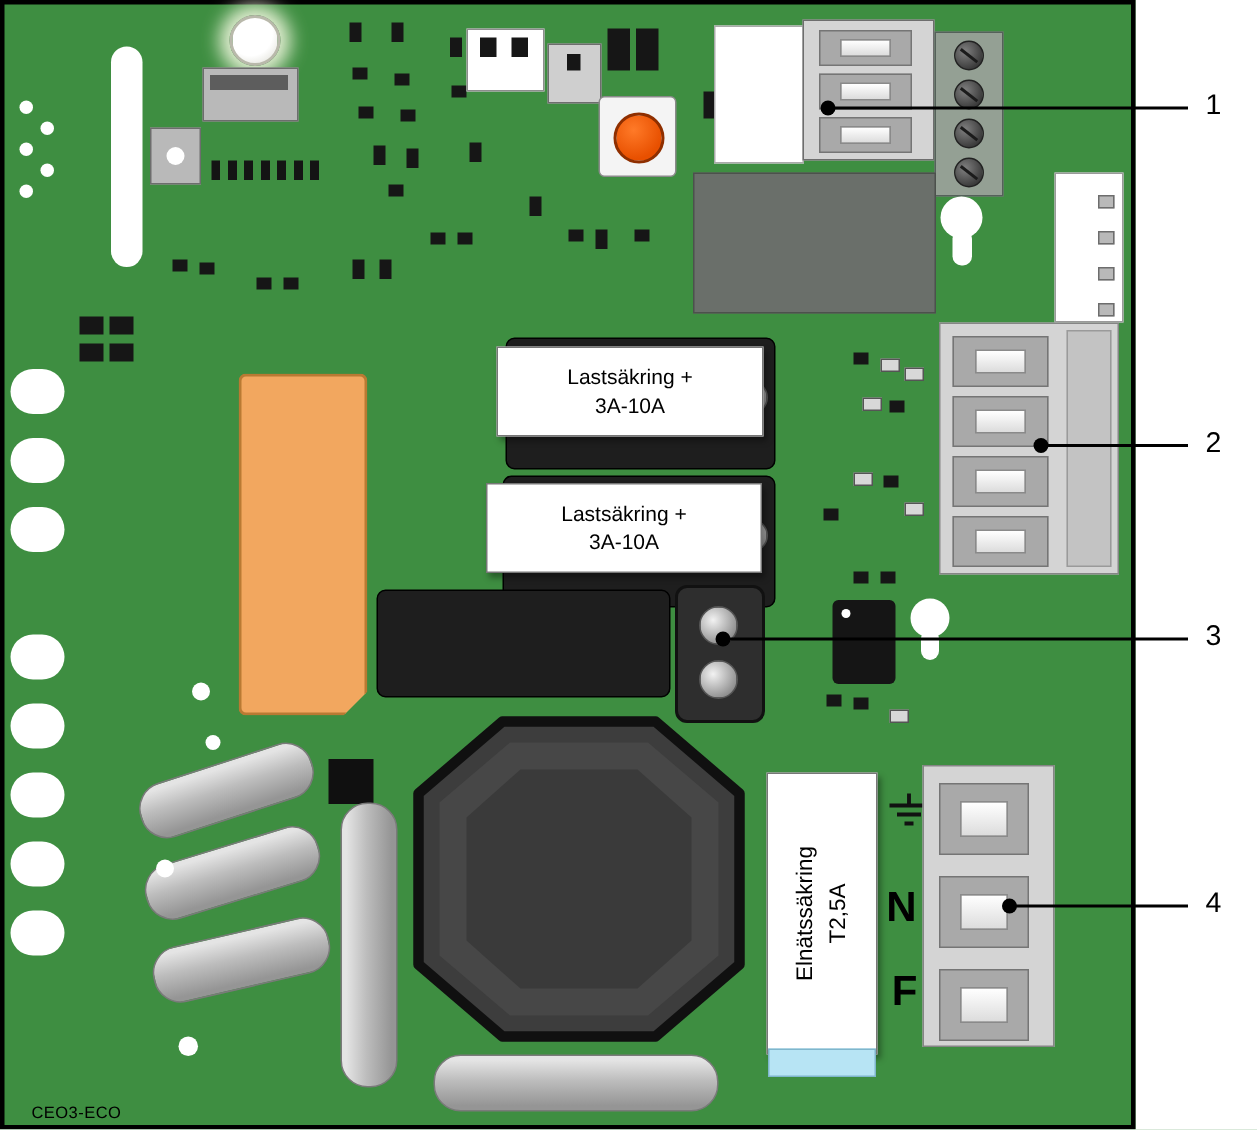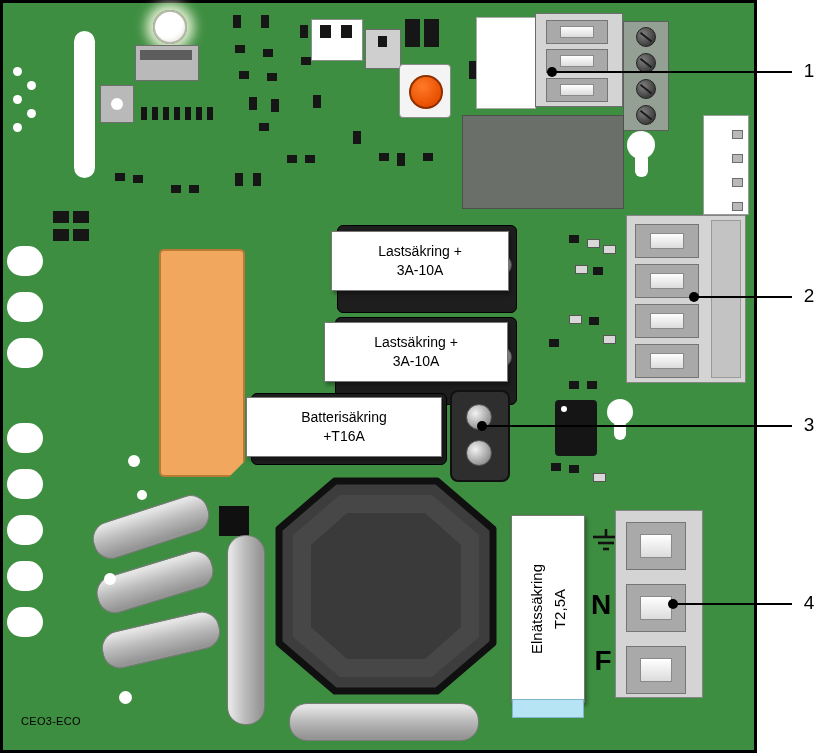--- a/index.html
+++ b/index.html
@@ -41,21 +41,21 @@
       background:radial-gradient(circle at 40% 35%,#ffffff 55%,#d9d9cf);border:2px solid #b9b9ab;
       box-shadow:0 0 12px 7px rgba(255,255,235,.85);}
   .btnhouse{position:absolute;background:#f4f4f4;border:1px solid #8a8a8a;border-radius:4px;}
   .btncap{position:absolute;border-radius:50%;
       background:radial-gradient(circle at 38% 32%,#ff7a28,var(--button-orange,#e85000) 70%);
       border:2px solid #8f2f00;}
   .cline{position:absolute;height:2px;background:#000;}
   .cdot{position:absolute;width:10px;height:10px;border-radius:50%;background:#000;}
   .cnum{position:absolute;width:30px;text-align:center;font-size:19px;color:#000;}
   .nf{position:absolute;width:30px;text-align:center;font-size:28px;font-weight:700;color:#000;}
-  .code{position:absolute;font-size:11px;color:#000;letter-spacing:.3px;}
+  .code{position:absolute;font-size:11px;color:#000;letter-spacing:.3px;margin-top:21px;}
   .pinrow{position:absolute;background:repeating-linear-gradient(90deg,#141414 0 6px,transparent 6px 11px);}
 </style>
 </head>
 <body>
 
 <div class="stage">
 
   <div class="board">
 
     <div class="led" style="left:150px;top:7px;"></div>
@@ -173,22 +173,20 @@
     <div class="plabel" style="left:328px;top:228px;width:176px;height:58px;">Lastsäkring +
 3A-10A</div>
 
     <div class="fusebody" style="left:332px;top:314px;width:180px;height:86px;">
       <div class="cap-silver" style="left:154px;top:28px;width:20px;height:20px;"></div>
     </div>
     <div class="plabel" style="left:321px;top:319px;width:182px;height:58px;">Lastsäkring +
 3A-10A</div>
 
     <div class="fusebody" style="left:248px;top:390px;width:194px;height:70px;"></div>
-    <div class="plabel" style="left:243px;top:394px;width:194px;height:58px;">Batterisäkring
-+T16A</div>
 
     <div class="a" style="left:447px;top:387px;width:56px;height:88px;background:#2e2e2e;border:2px solid #111;border-radius:8px;">
       <div class="cap-silver" style="left:14px;top:12px;width:24px;height:24px;"></div>
       <div class="cap-silver" style="left:14px;top:48px;width:24px;height:24px;"></div>
     </div>
 
     <div class="a" style="left:552px;top:397px;width:42px;height:56px;background:#151515;border-radius:4px;">
       <div class="hole" style="left:6px;top:6px;width:6px;height:6px;"></div>
     </div>
     <div class="hole" style="left:604px;top:396px;width:26px;height:26px;"></div>

